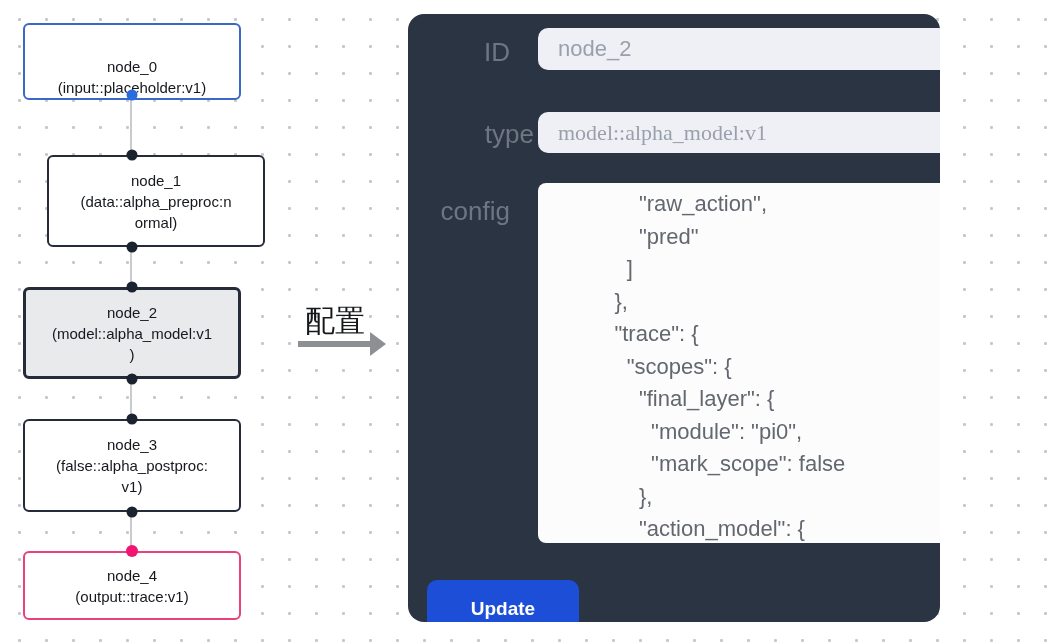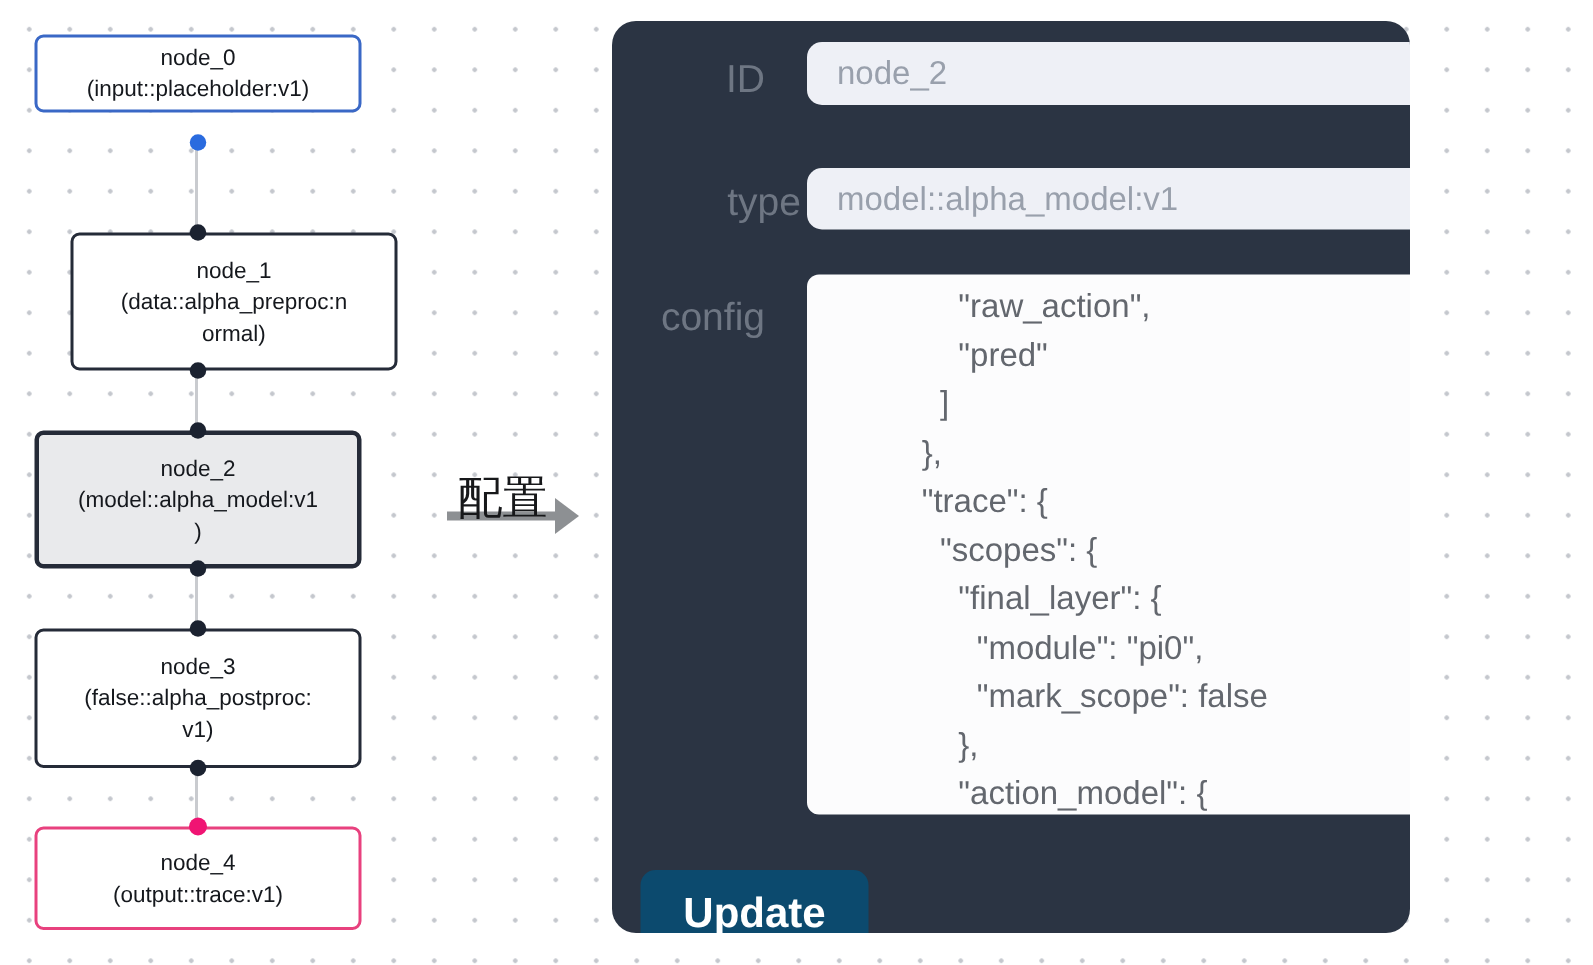--- a/index.html
+++ b/index.html
@@ -12,64 +12,64 @@
   }
   
   .edge{position:absolute;left:130px;width:2px;background:#c9cbcf;z-index:1;}
   .node{
     position:absolute;left:23px;width:218px;box-sizing:border-box;z-index:2;
     background:#ffffff;border:2px solid #252b38;border-radius:6px;
     display:flex;align-items:center;justify-content:center;
     text-align:center;font-size:15px;line-height:21px;color:#15181d;
   }
   .node span{white-space:pre-line;}
-  .n0{top:23px;height:52px;border-color:#3a68c6;}
+  .n0{top:23px;height:77px;border-color:#3a68c6;align-items:flex-end;}
   .n1{top:155px;height:92px;margin-left:24px;}
   .n2{top:287px;height:92px;border-width:3px;background:#e9eaec;}
   .n3{top:419px;height:93px;}
   .n4{top:551px;height:69px;border-color:#e8417e;}
   .dot{
     position:absolute;left:132px;width:11px;height:11px;border-radius:50%;
     background:#1b2230;transform:translate(-50%,-50%);z-index:3;
   }
   .dot.blue{background:#2a6bdf;}
   .dot.pink{background:#f01473;width:12px;height:12px;}
   
-  .arrow-label{position:absolute;left:296px;top:312px;width:78px;text-align:center;
+  .arrow-label{position:absolute;left:296px;top:301px;width:78px;text-align:center;
     font-size:30px;font-weight:500;color:#17181a;z-index:2;}
   .arrow-shaft{position:absolute;left:298px;top:341px;width:72px;height:6px;background:#8d9093;}
   .arrow-head{position:absolute;left:370px;top:332px;width:0;height:0;
     border-left:16px solid #8d9093;border-top:12px solid transparent;border-bottom:12px solid transparent;}
   
   .panel{position:absolute;left:408px;top:14px;width:532px;height:608px;
     background:#2b3443;border-radius:16px;overflow:hidden;z-index:4;}
   .field-label{position:absolute;left:0;width:102px;text-align:right;
     font-size:26px;color:#6e7683;}
   .lbl-id{top:23px;}
   .lbl-type{top:105px;padding-left:24px;}
   .lbl-config{top:182px;}
   .text-input{position:absolute;left:130px;width:493px;height:42px;box-sizing:border-box;
     background:#eef0f6;border:none;outline:none;border-radius:10px;
     font-family:"Liberation Sans",sans-serif;font-size:22px;color:#99a0ac;padding:0 20px;}
   .in-id{top:14px;}
-  .in-type{top:98px;height:41px;}
+  .in-type{top:98px;height:41px;font-family:Liberation Serif, serif;}
   .config-box{position:absolute;left:130px;top:169px;width:490px;height:360px;
     background:#fcfcfd;border-radius:8px;overflow:hidden;}
   .config-text{margin:0;position:absolute;left:0;top:0;right:34px;bottom:0;
     padding:5px 0 0 52px;white-space:pre;overflow:hidden;
     font-family:"Liberation Sans",sans-serif;font-size:22px;line-height:32.5px;color:#63676e;}
   .scroll-track{position:absolute;right:0;top:0;width:33px;height:100%;
     background:#ffffff;border-left:1px solid #ececec;box-sizing:border-box;}
   .scroll-thumb{position:absolute;left:6px;top:27px;width:20px;height:33px;
     background:#c2c2c2;border-radius:10px;}
   .resize-corner{position:absolute;right:0;bottom:0;width:33px;height:22px;
     background:#ffffff;border-top:1px solid #e4e4e4;box-sizing:border-box;}
   .update-btn{position:absolute;left:19px;top:566px;width:152px;height:58px;
-    background:#0c4a6e;color:#ffffff;border:none;border-radius:10px;
-    font-family:"Liberation Sans",sans-serif;font-size:28px;font-weight:600;
+    background:#1d4ed8;color:#ffffff;border:none;border-radius:10px;
+    font-family:"Liberation Sans",sans-serif;font-size:19px;font-weight:600;
     text-align:center;cursor:pointer;}
 </style>
 </head>
 <body>
 
 <div class="page">
 
   <div class="edge" style="top:95px;height:60px"></div>
   <div class="edge" style="top:247px;height:40px"></div>
   <div class="edge" style="top:379px;height:40px"></div>

